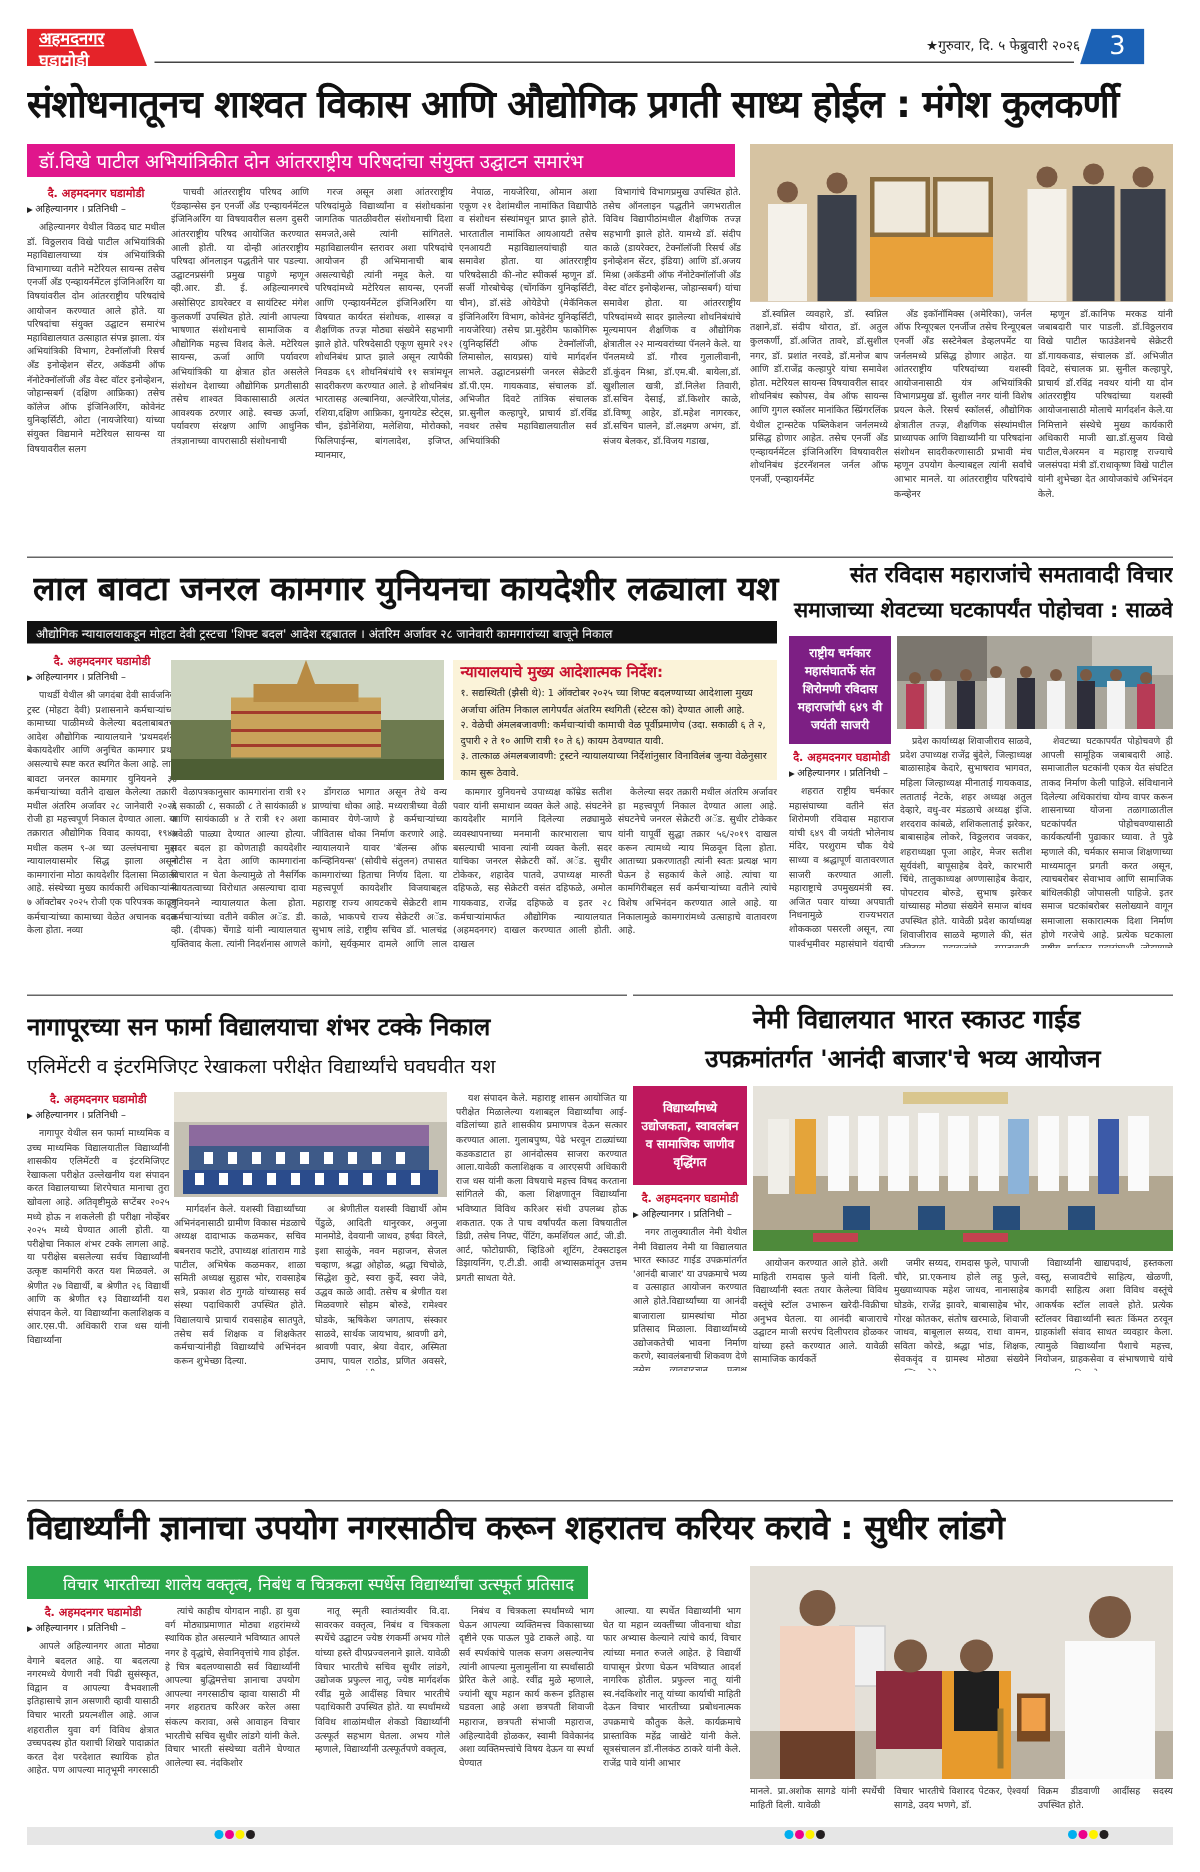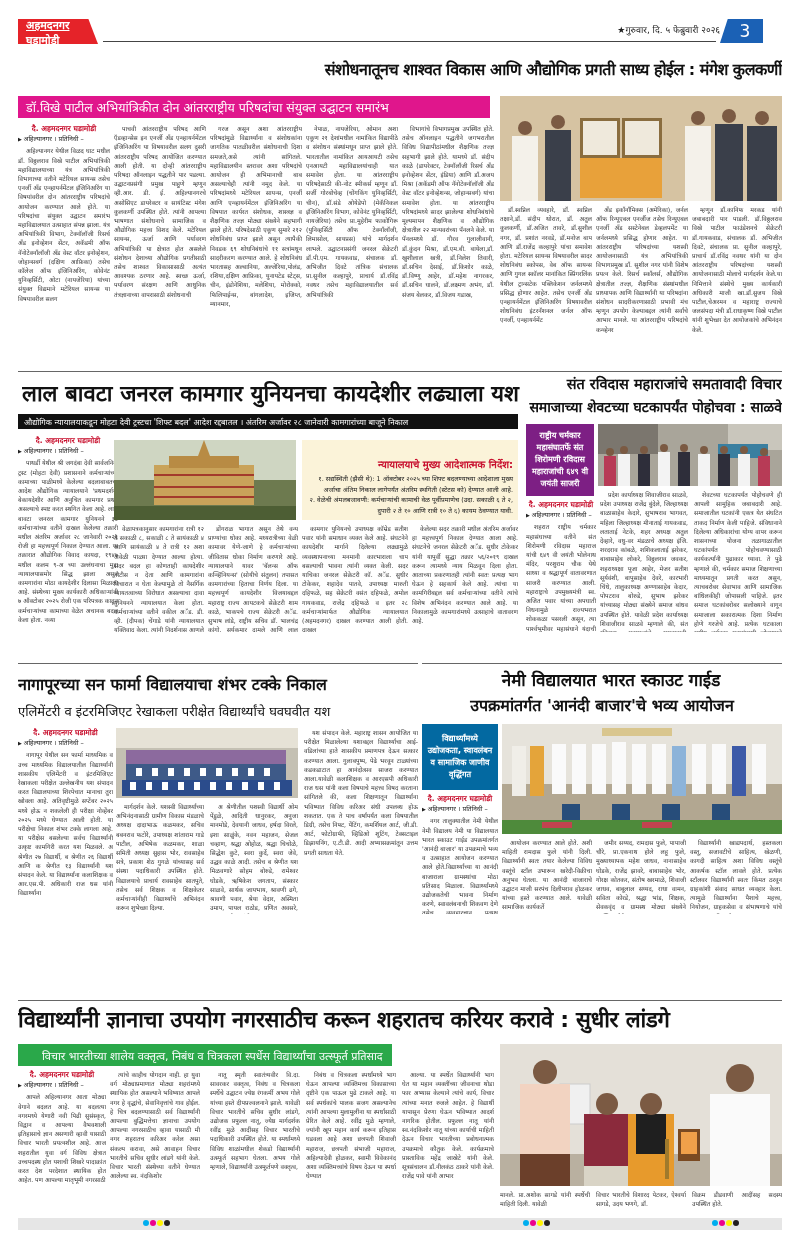--- a/index.html
+++ b/index.html
@@ -24,42 +24,42 @@
 
   .col { font-size: 6.2px; line-height: 9.2px; color: #333; text-align: justify; overflow: hidden; }
   .col p { text-indent: 8px; margin-bottom: 1px; }
   .byline { color: #c8102e; font-weight: bold; font-size: 7.5px; text-align: center; margin-bottom: 2px; }
   .dateline { font-size: 6.5px; color: #222; margin-bottom: 2px; }
   .dateline::before { content: "▶ "; font-size: 5px; }
 
   .photo { overflow: hidden; }
   .rule { background: #666; height: 1px; }
 
-  .callout-box { border: none; padding: 17px 5px; text-align: right; }
+  .callout-box { border: none; padding: 0 5px; }
   .callout-title { color: #c8102e; font-weight: bold; font-size: 10px; margin-bottom: 3px; }
   .callout-text { font-size: 6.5px; line-height: 10.5px; color: #222; }
 
   .purple-box { background: #7d1f84; color: #fff; font-weight: bold; font-size: 9px; line-height: 15px;
     text-align: center; display: flex; align-items: center; justify-content: center; padding: 4px; }
-  .red-box { background: #0369a1; color: #fff; font-weight: bold; font-size: 9px; line-height: 14px;
+  .red-box { background: #be185d; color: #fff; font-weight: bold; font-size: 9px; line-height: 14px;
     text-align: center; display: flex; align-items: center; justify-content: center; padding: 4px; }
 
   .footer-bar { left: 18px; top: 1218px; width: 764px; height: 12px; background: #e6e6e6; }
   .dots { top: 1220px; display: flex; gap: 1px; }
   .dot { width: 6px; height: 6px; border-radius: 50%; }
 </style>
 </head>
 <body>
 
 <div class="abs mast-logo">अहमदनगर घडामोडी</div>
 <div class="abs mast-rule"></div>
 <div class="abs mast-date">★गुरुवार, दि. ५ फेब्रुवारी २०२६</div>
 <div class="abs page-num">3</div>
 
-<div class="abs headline" style="left:18px; top:50px; width:764px; height:40px; font-size:16px; line-height:40px; letter-spacing:-0.5px;text-align:right;">संशोधनातूनच शाश्वत विकास आणि औद्योगिक प्रगती साध्य होईल : मंगेश कुलकर्णी</div>
+<div class="abs headline" style="left:18px; top:50px; width:764px; height:40px; font-size:25px; line-height:40px; letter-spacing:-0.5px;">संशोधनातूनच शाश्वत विकास आणि औद्योगिक प्रगती साध्य होईल : मंगेश कुलकर्णी</div>
 <div class="abs band" style="left:18px; top:96px; width:472px; height:22px; background:#e0168c; padding-left:8px; font-size:12.5px;">डॉ.विखे पाटील अभियांत्रिकीत दोन आंतरराष्ट्रीय परिषदांचा संयुक्त उद्घाटन समारंभ</div>
 
 <div class="abs col" style="left:18px; top:124px; width:92px; height:212px;">
   <div class="byline">दै. अहमदनगर घडामोडी</div>
   <div class="dateline">अहिल्यानगर । प्रतिनिधी –</div>
   <p>अहिल्यानगर येथील विळद घाट मधील डॉ. विठ्ठलराव विखे पाटील अभियांत्रिकी महाविद्यालयाच्या यंत्र अभियांत्रिकी विभागाच्या वतीने मटेरियल सायन्स तसेच एनर्जी अँड एन्व्हायर्नमेंटल इंजिनिअरिंग या विषयांवरील दोन आंतरराष्ट्रीय परिषदांचे आयोजन करण्यात आले होते. या परिषदांचा संयुक्त उद्घाटन समारंभ महाविद्यालयात उत्साहात संपन्न झाला. यंत्र अभियांत्रिकी विभाग, टेक्नॉलॉजी रिसर्च अँड इनोव्हेशन सेंटर, अकॅडमी ऑफ नॅनोटेक्नॉलॉजी अँड वेस्ट वॉटर इनोव्हेशन, जोहान्सबर्ग (दक्षिण आफ्रिका) तसेच कॉलेज ऑफ इंजिनिअरिंग, कोवेनंट युनिव्हर्सिटी, ओटा (नायजेरिया) यांच्या संयुक्त विद्यमाने मटेरियल सायन्स या विषयावरील सलग</p>
 </div>
 <div class="abs col" style="left:114px; top:124px; width:92px; height:212px;">
   <p>पाचवी आंतरराष्ट्रीय परिषद आणि ऍडव्हान्सेस इन एनर्जी अँड एन्व्हायर्नमेंटल इंजिनिअरिंग या विषयावरील सलग दुसरी आंतरराष्ट्रीय परिषद आयोजित करण्यात आली होती. या दोन्ही आंतरराष्ट्रीय परिषदा ऑनलाइन पद्धतीने पार पडल्या. उद्घाटनप्रसंगी प्रमुख पाहुणे म्हणून व्ही.आर. डी. ई. अहिल्यानगरचे असोसिएट डायरेक्टर व सायंटिस्ट मंगेश कुलकर्णी उपस्थित होते. त्यांनी आपल्या भाषणात संशोधनाचे सामाजिक व औद्योगिक महत्त्व विशद केले. मटेरियल सायन्स, ऊर्जा आणि पर्यावरण अभियांत्रिकी या क्षेत्रात होत असलेले संशोधन देशाच्या औद्योगिक प्रगतीसाठी तसेच शाश्वत विकासासाठी अत्यंत आवश्यक ठरणार आहे. स्वच्छ ऊर्जा, पर्यावरण संरक्षण आणि आधुनिक तंत्रज्ञानाच्या वापरासाठी संशोधनाची</p>
 </div>
@@ -141,20 +141,21 @@
   <p>वेळापत्रकानुसार कामगारांना रात्री १२ ते सकाळी ८, सकाळी ८ ते सायंकाळी ४ आणि सायंकाळी ४ ते रात्री १२ अशा अवेळी पाळ्या देण्यात आल्या होत्या. सदर बदल हा कोणताही कायदेशीर नोटीस न देता आणि कामगारांना विचारात न घेता केल्यामुळे तो नैसर्गिक न्यायतत्वाच्या विरोधात असल्याचा दावा युनियनने न्यायालयात केला होता. कर्मचाऱ्यांच्या वतीने वकील अॅड. डी. व्ही. (दीपक) चेंगाडे यांनी न्यायालयात युक्तिवाद केला. त्यांनी निदर्शनास आणले की, मंदिर परिसर हा अतिदुर्गम</p>
 </div>
 <div class="abs col" style="left:208px; top:524px; width:90px; height:108px;">
   <p>डोंगराळ भागात असून तेथे वन्य प्राण्यांचा धोका आहे. मध्यरात्रीच्या वेळी कामावर येणे-जाणे हे कर्मचाऱ्यांच्या जीवितास धोका निर्माण करणारे आहे. न्यायालयाने यावर 'बॅलन्स ऑफ कन्व्हिनियन्स' (सोयीचे संतुलन) तपासत कामगारांच्या हिताचा निर्णय दिला. या महत्त्वपूर्ण कायदेशीर विजयाबद्दल महाराष्ट्र राज्य आयटकचे सेक्रेटरी शाम काळे, भाकपचे राज्य सेक्रेटरी अॅड. सुभाष लांडे, राष्ट्रीय सचिव डॉ. भालचंद्र कांगो, सूर्यकुमार दामले आणि लाल बावटा जनरल</p>
 </div>
 
 <div class="abs callout-box" style="left:302px; top:440px; width:216px; height:80px; background:#fbf3d9;">
   <div class="callout-title">न्यायालयाचे मुख्य आदेशात्मक निर्देश:</div>
   <div class="callout-text">१. सद्यस्थिती (झैसी थे): 1 ऑक्टोबर २०२५ च्या शिफ्ट बदलण्याच्या आदेशाला मुख्य अर्जाचा अंतिम निकाल लागेपर्यंत अंतरिम स्थगिती (स्टेटस को) देण्यात आली आहे.</div>
   <div class="callout-text">२. वेळेची अंमलबजावणी: कर्मचाऱ्यांची कामाची वेळ पूर्वीप्रमाणेच (उदा. सकाळी ६ ते २, दुपारी २ ते १० आणि रात्री १० ते ६) कायम ठेवण्यात यावी.</div>
+  <div class="callout-text">३. तात्काळ अंमलबजावणी: ट्रस्टने न्यायालयाच्या निर्देशांनुसार विनाविलंब जुन्या वेळेनुसार काम सुरू ठेवावे.</div>
 </div>
 
 <div class="abs col" style="left:302px; top:524px; width:106px; height:108px;">
   <p>कामगार युनियनचे उपाध्यक्ष कॉम्रेड सतीश पवार यांनी समाधान व्यक्त केले आहे. संघटनेने कायदेशीर मार्गाने दिलेल्या लढ्यामुळे व्यवस्थापनाच्या मनमानी कारभाराला चाप बसल्याची भावना त्यांनी व्यक्त केली. सदर याचिका जनरल सेक्रेटरी कॉ. अॅड. सुधीर टोकेकर, शहादेव पातवे, उपाध्यक्ष मारुती दहिफळे, सह सेक्रेटरी वसंत दहिफळे, अमोल गायकवाड, राजेंद्र दहिफळे व इतर २८ कर्मचाऱ्यांमार्फत औद्योगिक न्यायालयात (अहमदनगर) दाखल करण्यात आली होती. दाखल</p>
 </div>
 <div class="abs col" style="left:412px; top:524px; width:106px; height:108px;">
   <p>केलेल्या सदर तक्रारी मधील अंतरिम अर्जावर हा महत्त्वपूर्ण निकाल देण्यात आला आहे. संघटनेचे जनरल सेक्रेटरी अॅड. सुधीर टोकेकर यांनी यापूर्वी सुद्धा तक्रार ५६/२०१९ दाखल करून त्यामध्ये न्याय मिळवून दिला होता. आताच्या प्रकरणातही त्यांनी स्वतः प्रत्यक्ष भाग घेऊन हे सहकार्य केले आहे. त्यांचा या कामगिरीबद्दल सर्व कर्मचाऱ्यांच्या वतीने त्यांचे विशेष अभिनंदन करण्यात आले आहे. या निकालामुळे कामगारांमध्ये उत्साहाचे वातावरण आहे.</p>
 </div>
 
 <div class="abs headline" style="left:530px; top:373px; width:252px; height:22px; font-size:14.5px; line-height:22px; text-align:right;">संत रविदास महाराजांचे समतावादी विचार</div>

